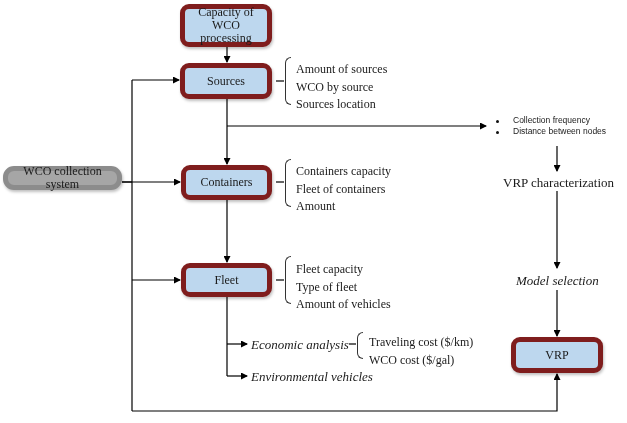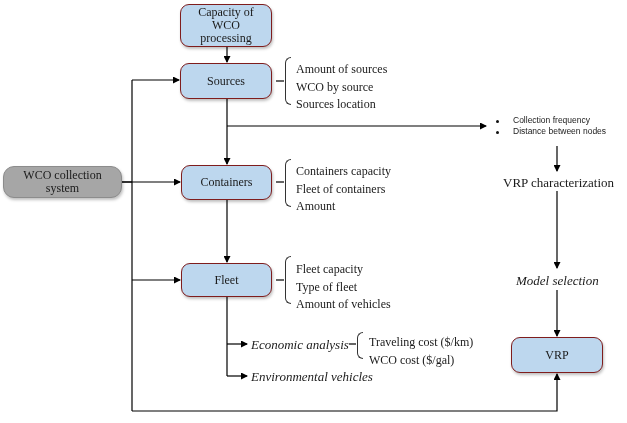--- a/index.html
+++ b/index.html
@@ -1,21 +1,21 @@
 <!DOCTYPE html>
 <html><head>
 <meta charset="utf-8">
 <style>
   html, body { margin: 0; padding: 0; background: #ffffff; }
   body { width: 627px; height: 423px; position: relative; overflow: hidden;
          font-family: "Liberation Serif", serif; color: #1a1a1a; }
   svg.wires { position: absolute; left: 0; top: 0; }
   .box { position: absolute; display: flex; align-items: center; justify-content: center;
          text-align: center; border-radius: 9px; box-sizing: border-box;
-         background: #bdd7ee; border: 1px solid #7f1d1d;
+         background: #bdd7ee; border: 5px solid #7f1d1d;
          box-shadow: 1px 2px 3px rgba(0,0,0,0.25);
          font-size: 12px; line-height: 13px; color: #1a1a1a; }
   .box.gray { background: #a6a6a6; border-color: #8c8c8c; border-radius: 11px; }
   .list { position: absolute; font-size: 12px; line-height: 13.5px; white-space: nowrap; }
   .list div { margin: 4px; }
   .brace { position: absolute; border: 1px solid #333; border-right: none;
            border-radius: 8px 0 0 8px; width: 5px; }
   .label { position: absolute; font-size: 13px; white-space: nowrap; }
   .italic { font-style: italic; }
   .sans-small { position: absolute; font-family: "Liberation Sans", sans-serif; font-size: 8.5px; line-height: 11px; white-space: nowrap; }
@@ -75,21 +75,21 @@
 </div>
 
 <div class="box" style="left:181px;top:165px;width:91px;height:35px;">
   <span>Containers</span>
 </div>
 
 <div class="box" style="left:181px;top:263px;width:91px;height:34px;">
   <span>Fleet</span>
 </div>
 
-<div class="box gray" style="left:3px;top:166px;width:119px;height:32px;">
+<div class="box gray" style="left:3px;top:166px;width:119px;height:24px;">
   <div>
     <div>WCO collection</div>
     <div>system</div>
   </div>
 </div>
 
 <div class="box" style="left:511px;top:337px;width:92px;height:36px;">
   <span>VRP</span>
 </div>
 

